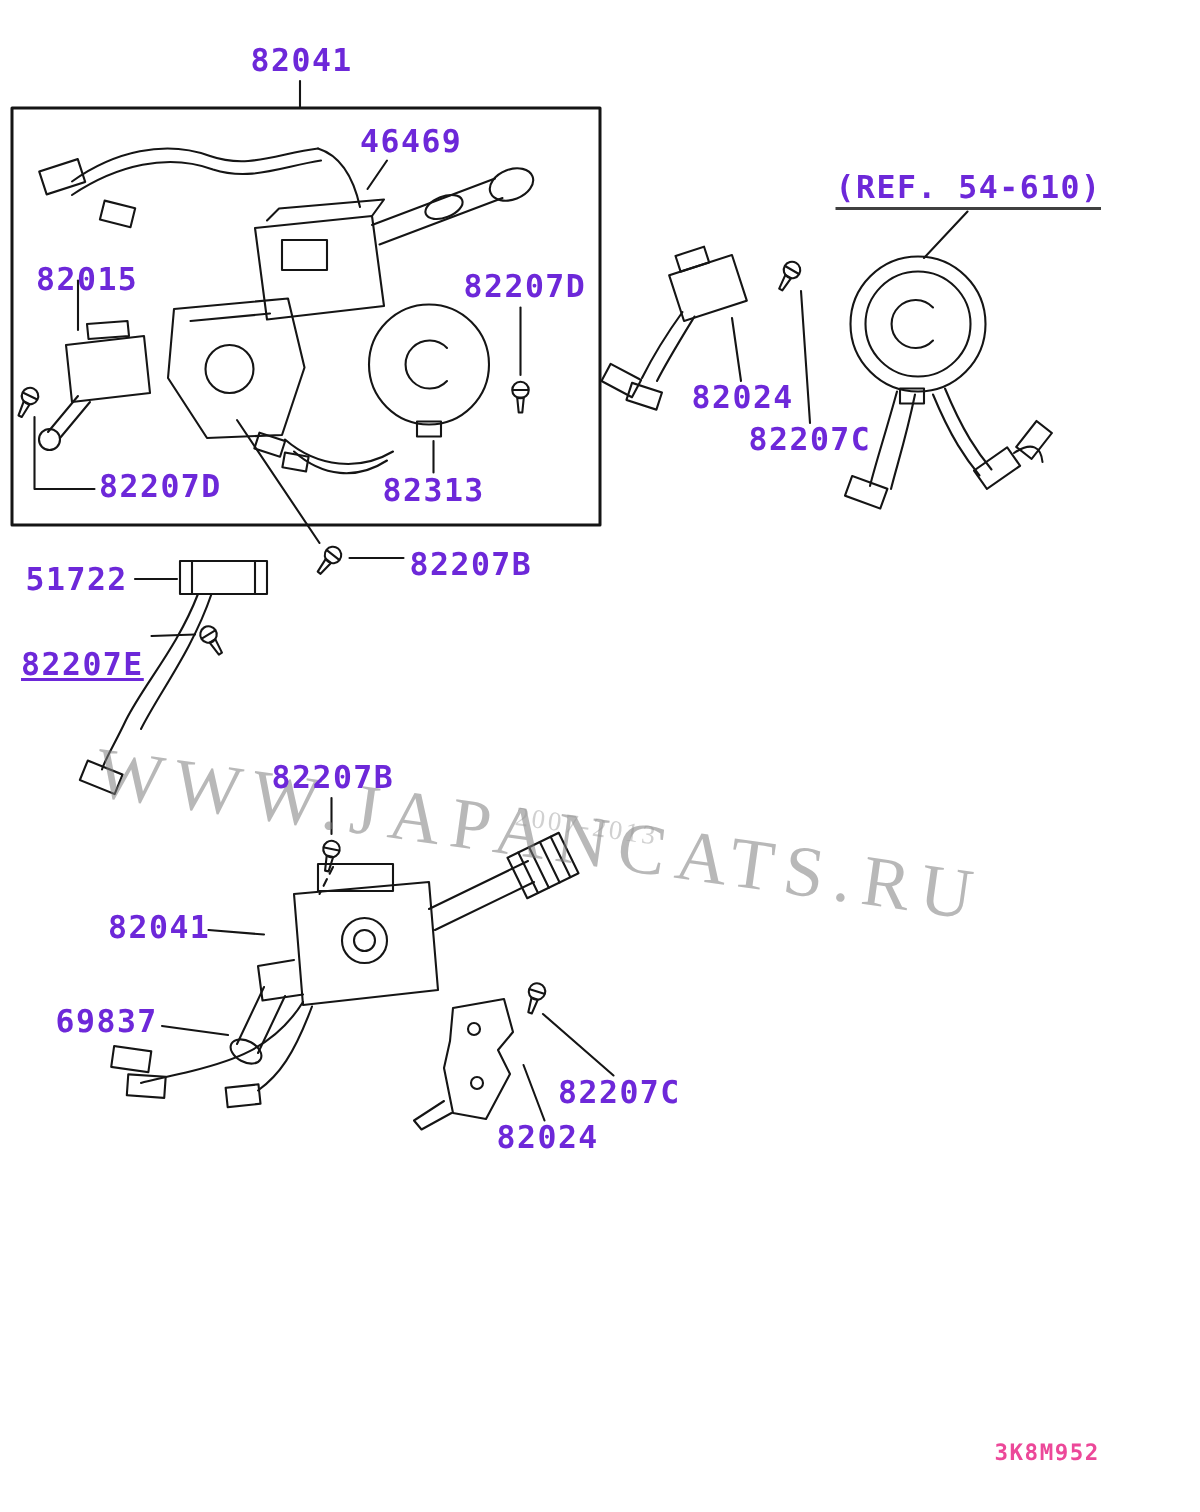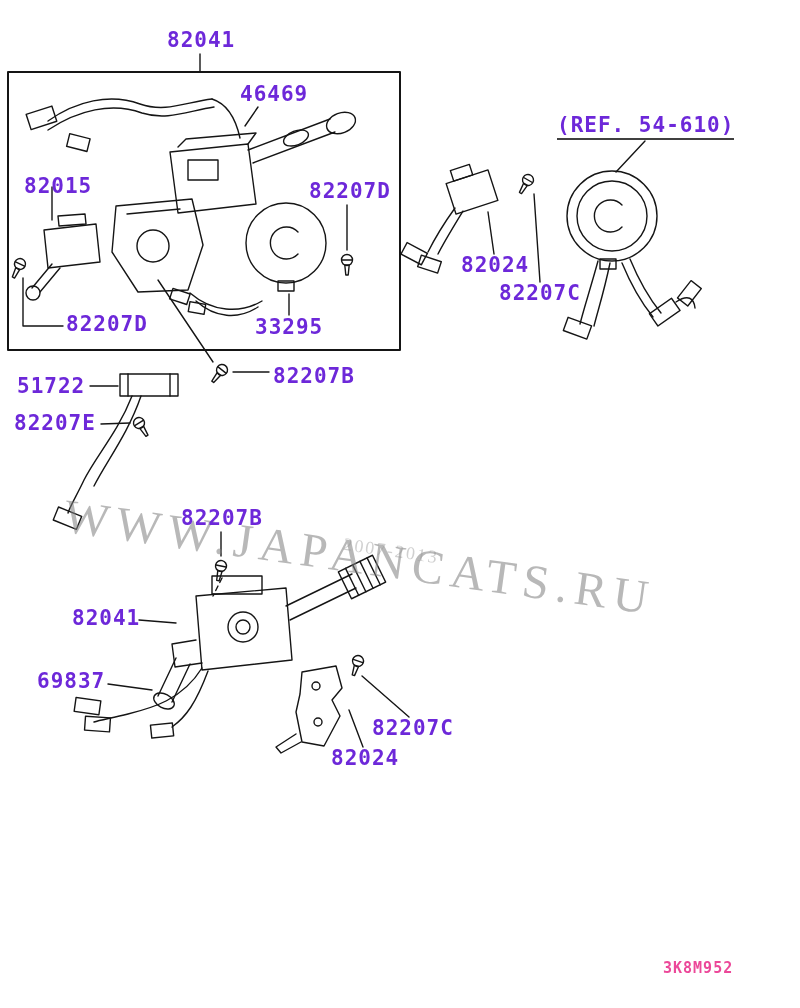--- a/index.html
+++ b/index.html
@@ -212,24 +212,24 @@
   </svg>
 
   <div class="wm-site">WWW.JAPANCATS.RU</div>
   <div class="wm-years">2007-2013</div>
 
   <div class="plabel" style="left:167px; top:30px;">82041</div>
   <div class="plabel" style="left:240px; top:84px;">46469</div>
   <div class="plabel" style="left:24px;  top:164px;margin-top:12px;">82015</div>
   <div class="plabel" style="left:309px; top:181px;">82207D</div>
   <div class="plabel" style="left:66px;  top:314px;">82207D</div>
-  <div class="plabel" style="left:255px; top:317px;">33295</div>
+  <div class="plabel" style="left:255px; top:317px;">82313</div>
   <div class="plabel" style="left:17px;  top:376px;">51722</div>
   <div class="plabel" style="left:273px; top:366px;">82207B</div>
-  <div class="plabel" style="left:14px;  top:413px;">82207E</div>
+  <div class="plabel" style="left:14px;  top:433px;text-decoration:underline;">82207E</div>
   <div class="plabel" style="left:181px; top:508px;">82207B</div>
   <div class="plabel" style="left:72px;  top:608px;">82041</div>
   <div class="plabel" style="left:37px;  top:671px;">69837</div>
   <div class="plabel" style="left:372px; top:718px;">82207C</div>
   <div class="plabel" style="left:331px; top:748px;">82024</div>
   <div class="plabel ref-underline" style="left:557px; top:115px;">(REF. 54-610)</div>
   <div class="plabel" style="left:461px; top:255px;">82024</div>
   <div class="plabel" style="left:499px; top:283px;">82207C</div>
 
   <div class="code">3K8M952</div>

